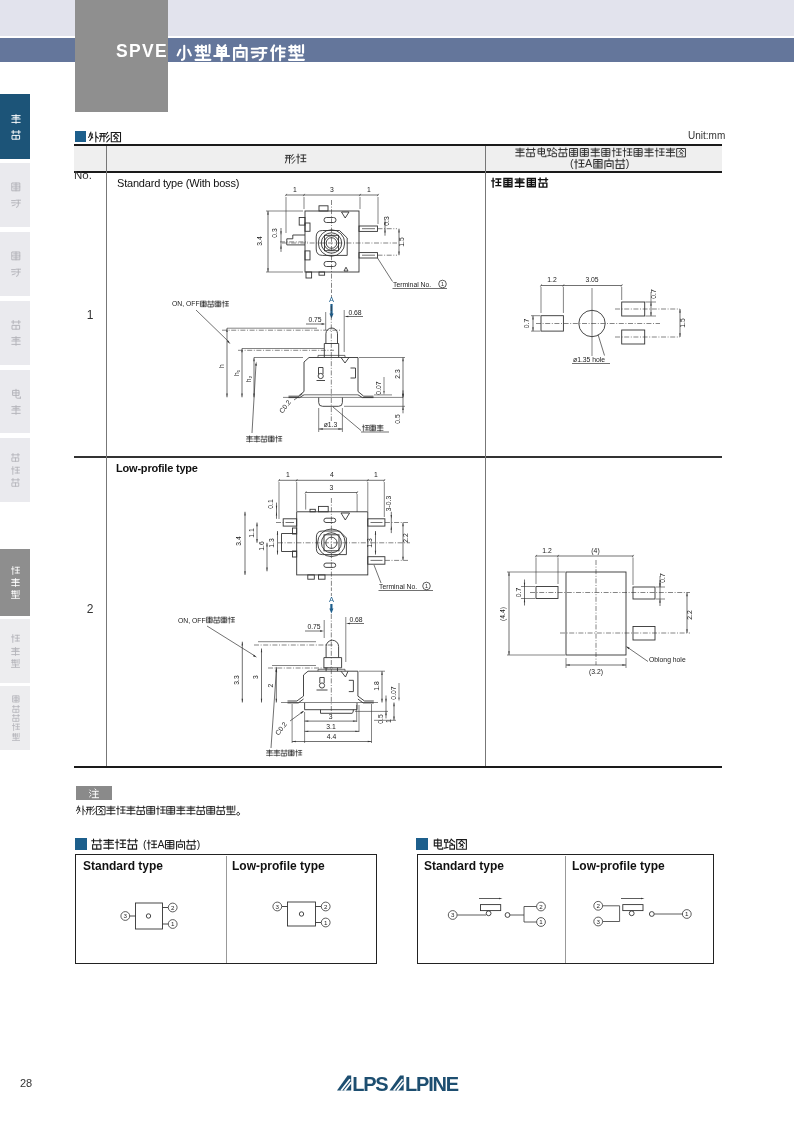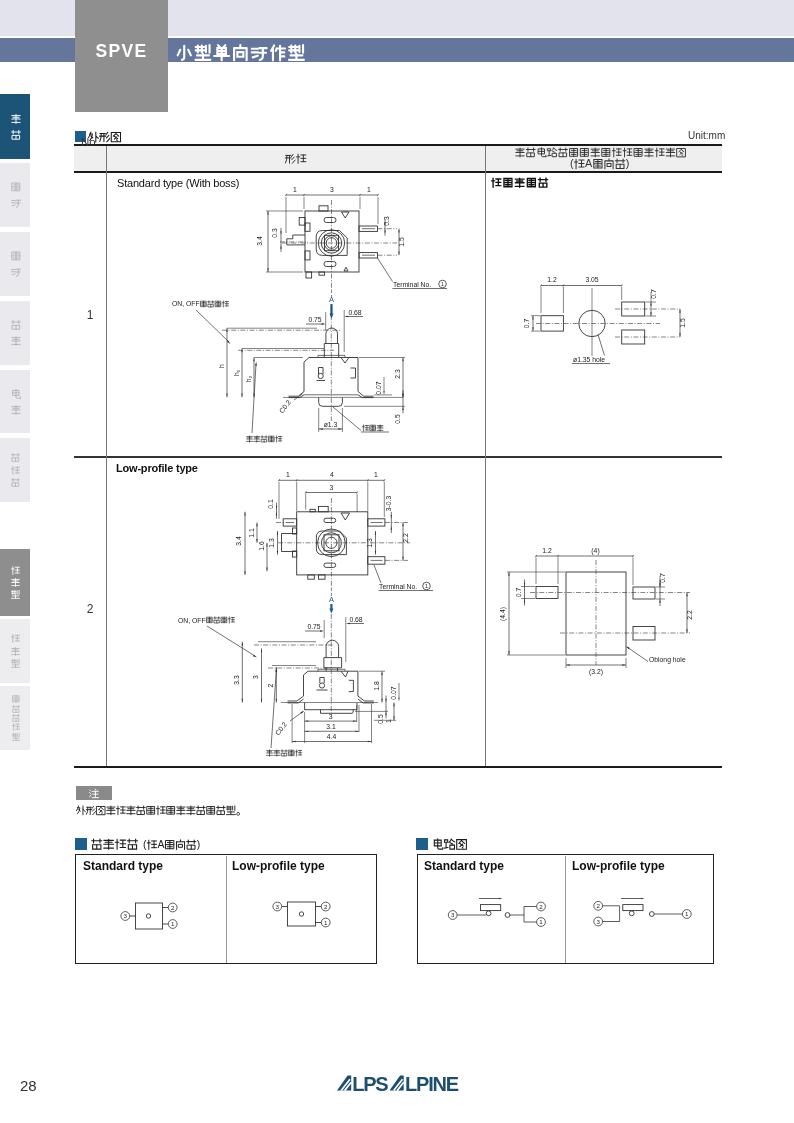--- a/index.html
+++ b/index.html
@@ -3,21 +3,21 @@
 <style>
 html,body{margin:0;padding:0;}
 body{width:794px;height:1123px;position:relative;background:#fff;font-family:"Liberation Sans",sans-serif;overflow:hidden;}
 .abs{position:absolute;}
 svg{display:block;}
 </style></head><body>
 
 <div class="abs" style="left:0;top:0;width:794px;height:36px;background:#e2e3ed"></div>
 <div class="abs" style="left:0;top:37.5px;width:794px;height:24.5px;background:#64769b"></div>
 <div class="abs" style="left:75px;top:0;width:93px;height:112px;background:#8f8f8f"></div>
-<div class="abs" style="left:75px;top:0;width:93px;height:96px;color:#fff;font-weight:bold;font-size:17.5px;text-align:center;line-height:103px;letter-spacing:1.3px">SPVE</div>
+<div class="abs" style="left:75px;top:0;width:93px;height:96px;color:#fff;font-weight:bold;font-size:17.5px;text-align:right;line-height:103px;letter-spacing:1.3px">SPVE</div>
 <svg style="position:absolute;left:176.0px;top:43.5px;overflow:visible" width="133" height="18">
     <g transform="translate(0.00,0.5) scale(1.6500)">
       <path d="M5,0.8V7.6 Q5,9.2 3.6,9.3 M2.6,3.2L1,6.6 M7.4,3.2L9,6.6" fill="none" stroke="#fff" stroke-width="1.30" stroke-linecap="round"></path>
     </g>
     <g transform="translate(18.70,0.5) scale(1.6500)">
       <path d="M0.6,1.5H5.6 M0.6,3.6H5.6 M1.9,0.6V4.8 M4.3,0.6V4.8 M6.8,0.8V4.6 M9,0.4V5 M5,5.6V8.8 M1.4,6.6H8.6 M0.5,9.3H9.5" fill="none" stroke="#fff" stroke-width="1.30" stroke-linecap="round"></path>
     </g>
     <g transform="translate(37.40,0.5) scale(1.6500)">
       <path d="M2.8,0.4L4,1.6 M7.2,0.4L6,1.6 M2.4,2.2H7.6V5.8H2.4Z M2.4,4H7.6 M0.5,7H9.5 M5,2.2V9.6" fill="none" stroke="#fff" stroke-width="1.30" stroke-linecap="round"></path>
     </g>
@@ -176,21 +176,21 @@
     </g>
   </svg>
 <div class="abs" style="left:688px;top:130px;font-size:10px;color:#333">Unit:mm</div>
 <div class="abs" style="left:74px;top:143.5px;width:648px;height:2px;background:#1a1a1a"></div>
 <div class="abs" style="left:74px;top:145.5px;width:648px;height:25.5px;background:#efefef"></div>
 <div class="abs" style="left:74px;top:171px;width:648px;height:2px;background:#1a1a1a"></div>
 <div class="abs" style="left:74px;top:456px;width:648px;height:1.5px;background:#333"></div>
 <div class="abs" style="left:74px;top:766px;width:648px;height:2px;background:#1a1a1a"></div>
 <div class="abs" style="left:106px;top:145.5px;width:1px;height:620.5px;background:#777"></div>
 <div class="abs" style="left:485px;top:145.5px;width:1px;height:620.5px;background:#777"></div>
-<div class="abs" style="left:74px;top:136px;width:32px;text-align:center;font-size:11.5px;color:#333">No.</div>
+<div class="abs" style="left:74px;top:169px;width:32px;font-size:11.5px;color:#333">No.</div>
 <svg style="position:absolute;left:285.0px;top:152.5px;overflow:visible" width="24" height="12">
     <g transform="translate(0.00,0.5) scale(1.0500)">
       <path d="M0.6,1.8H5.6 M0.3,4.2H5.9 M1.9,1.8Q1.9,6.6 0.5,9 M4.3,1.8V9.2 M7.7,0.8L6.2,3 M8.8,3.4L6.6,5.8 M9.7,6.2L6.9,9.4" fill="none" stroke="#333" stroke-width="0.95" stroke-linecap="round"></path>
     </g>
     <g transform="translate(11.00,0.5) scale(1.0500)">
       <path d="M2,0.6V9.4 M0.5,3.2H3.5 M4.6,1.4H9.4 M4.6,4.6H9.4 M4.6,7.8H9.4 M7,1.4V7.8" fill="none" stroke="#333" stroke-width="0.95" stroke-linecap="round"></path>
     </g>
   </svg>
 <svg style="position:absolute;left:515.0px;top:146.5px;overflow:visible" width="174" height="12">
     <g transform="translate(0.00,0.5) scale(1.0000)">
@@ -921,21 +921,21 @@
     <line x1="619.6" y1="905.8" x2="619.6" y2="921.5" stroke="#333" stroke-width="0.8"></line>
     <rect x="622.8" y="904.6" width="20.2" height="6" rx="0" fill="none" stroke="#333" stroke-width="0.9"></rect>
     <circle cx="631.7" cy="913.3" r="2.4" fill="none" stroke="#333" stroke-width="0.9"></circle>
     <line x1="621" y1="898.5" x2="642" y2="898.5" stroke="#333" stroke-width="0.8"></line>
     <polygon points="644.5,898.5 641.076,897.772 641.076,899.228" fill="#333"></polygon>
     <circle cx="651.8" cy="914" r="2.4" fill="none" stroke="#333" stroke-width="0.9"></circle>
     <line x1="654.3" y1="914" x2="682.3" y2="914" stroke="#333" stroke-width="0.8"></line>
     <circle cx="686.8" cy="914" r="4.4" fill="none" stroke="#333" stroke-width="0.8"></circle>
     <text x="686.8" y="916.232" font-family="Liberation Sans" font-size="6.2" fill="#222" text-anchor="middle">1</text>
   </svg>
-<div class="abs" style="left:20px;top:1077px;font-size:15px;color:#333">28</div>
+<div class="abs" style="left:20px;top:1077px;font-size:11px;color:#333">28</div>
 <svg class="abs" style="left:337px;top:1075px" width="126" height="17" viewBox="0 0 126 17">
     <path d="M0,15.6 L10.6,0.4 H14.2 V15.6 Z" fill="#1d4e70"></path>
     <path d="M4.2,15.6 L13,4.2 M7.6,15.6 L14.2,7.2" stroke="#fff" stroke-width="1.7" fill="none"></path>
     <text x="15.2" y="15.6" font-family="Liberation Sans" font-size="20" font-weight="bold" fill="#1d4e70" letter-spacing="-1.2">LPS</text>
     <g transform="translate(52.5,0)">
       <path d="M0,15.6 L10.6,0.4 H14.2 V15.6 Z" fill="#1d4e70"></path>
       <path d="M4.2,15.6 L13,4.2 M7.6,15.6 L14.2,7.2" stroke="#fff" stroke-width="1.7" fill="none"></path>
     </g>
     <text x="68" y="15.6" font-family="Liberation Sans" font-size="20" font-weight="bold" fill="#1d4e70" letter-spacing="-1.2">LPINE</text>
   </svg>

